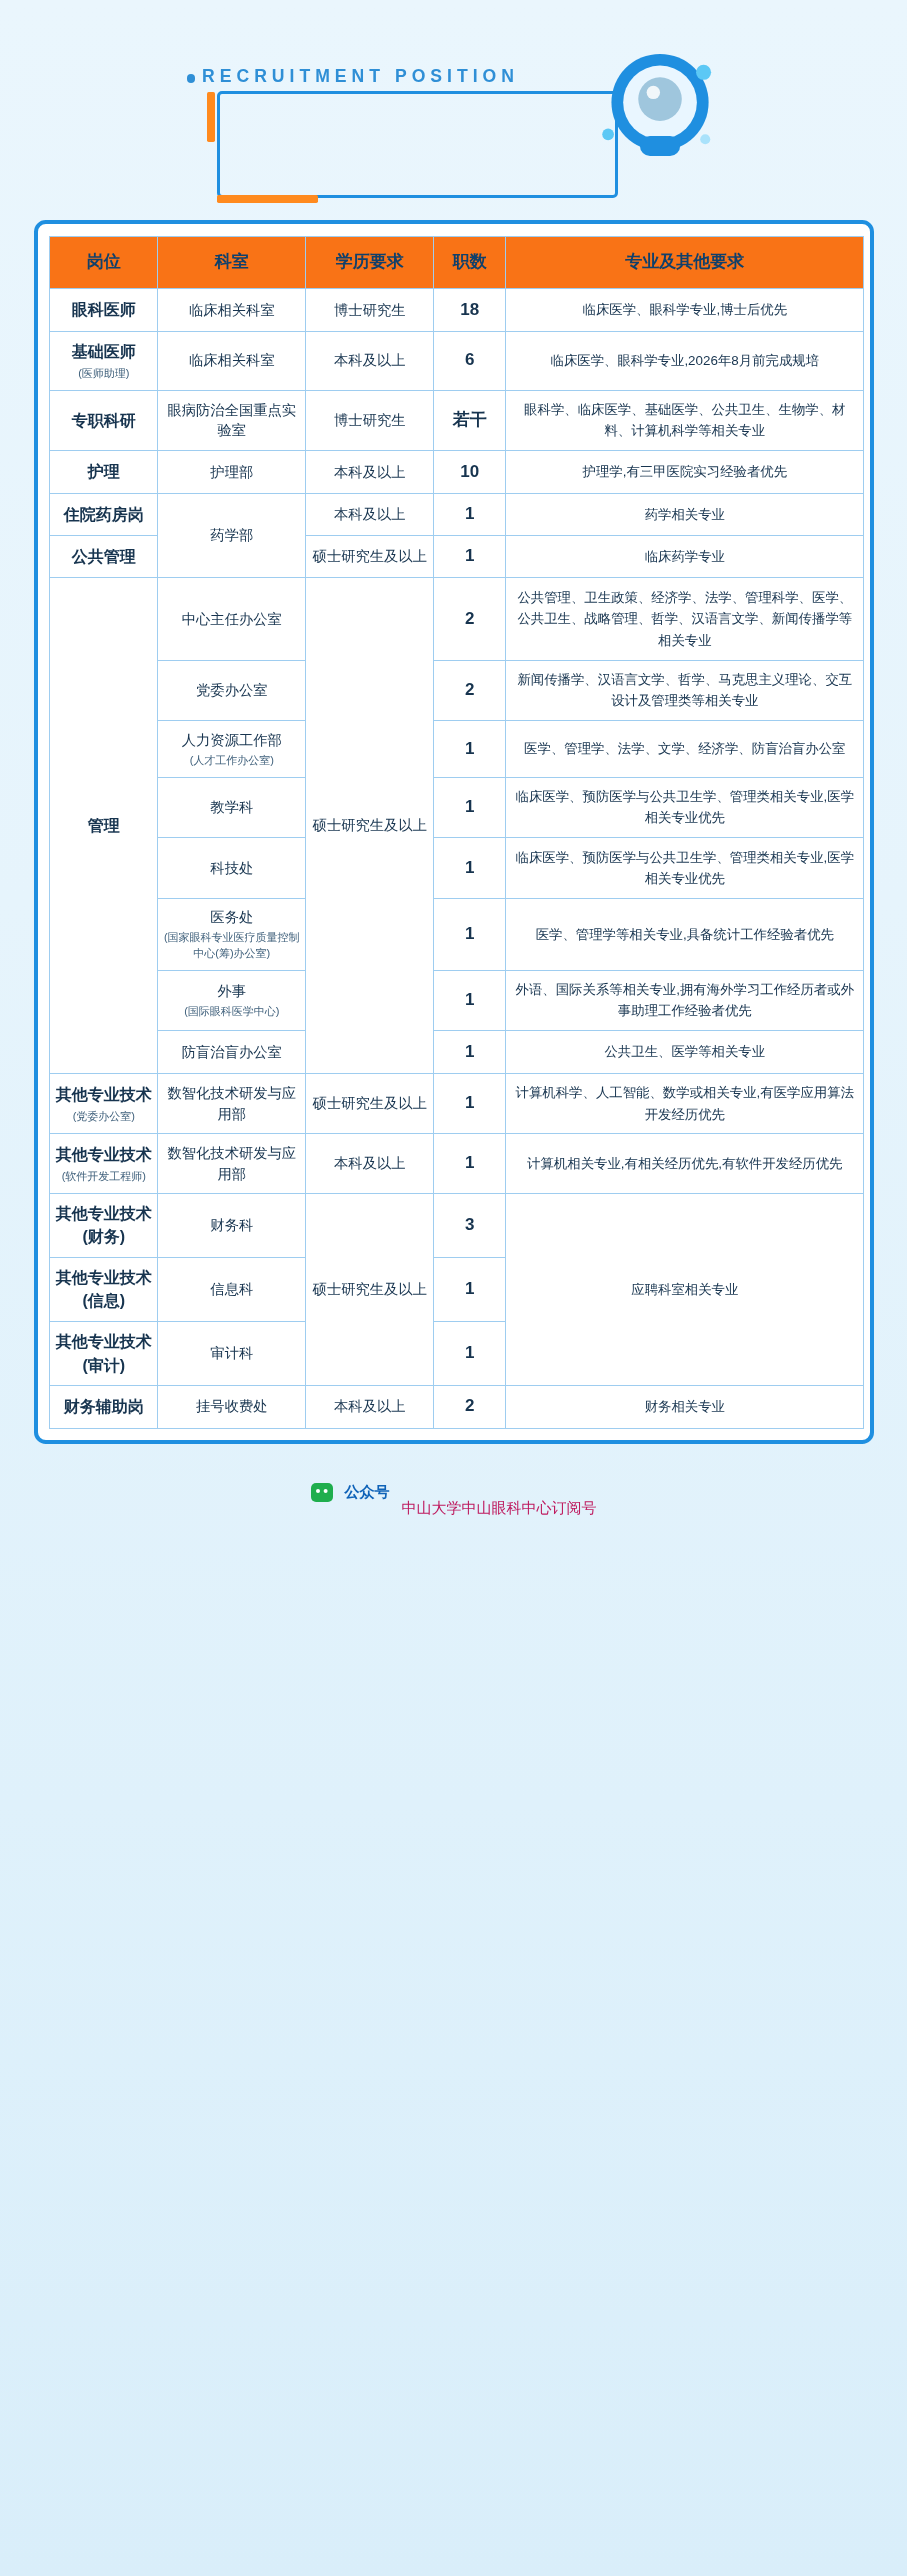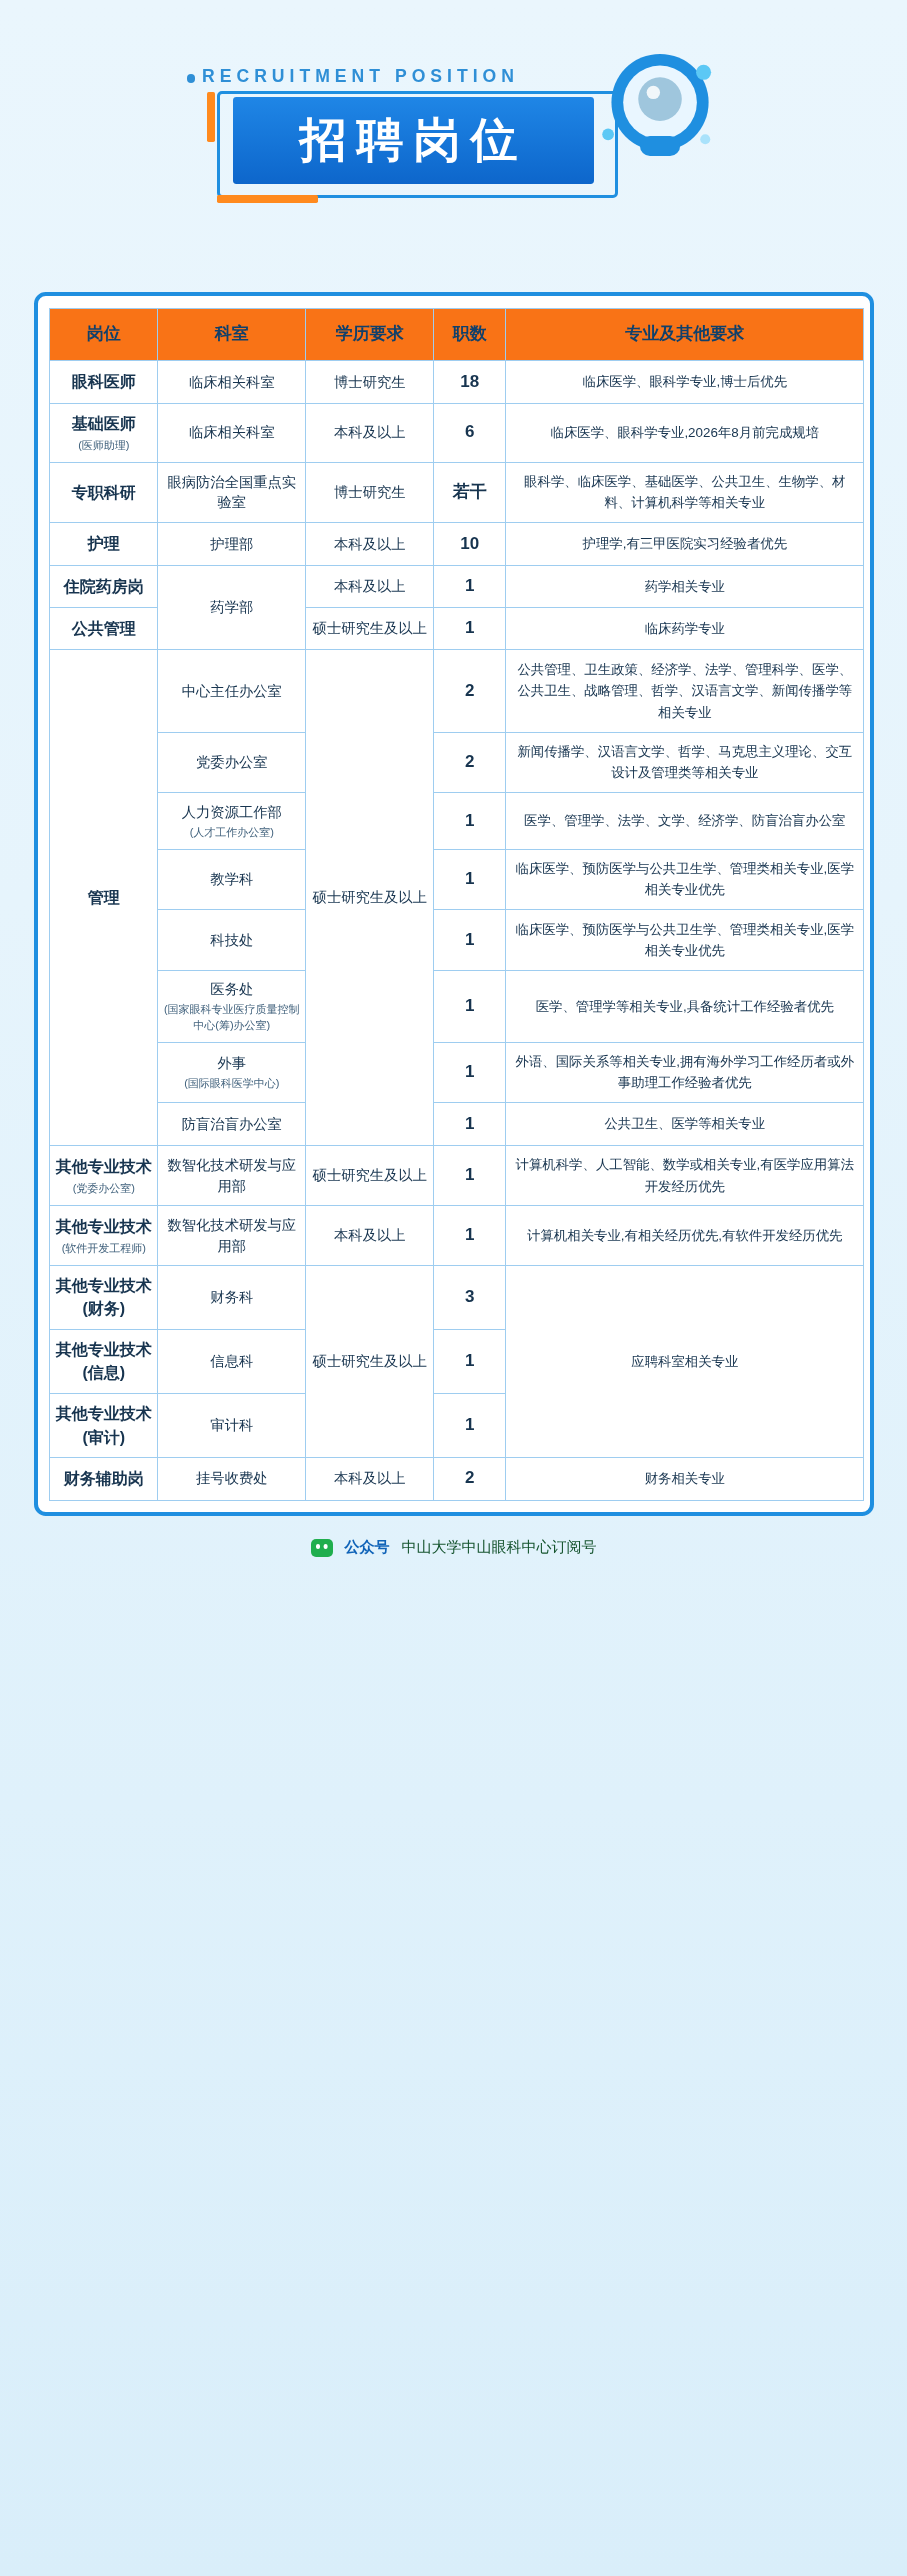--- a/index.html
+++ b/index.html
@@ -5,21 +5,21 @@
   html,body{margin:0;padding:0;}
   body{
     width:907px;
     background:linear-gradient(180deg,#eaf6fd 0%, #e6f4fc 35%, #dff1fb 70%, #d9eefa 100%);
     font-family:"Liberation Sans", sans-serif;
     color:#16304a;
   }
   .page{position:relative;width:907px;min-height:2576px;box-sizing:border-box;padding:0 0 34px 0;}
 
   
-  .header{position:relative;height:292px;}
+  .header{position:relative;height:220px;}
   .hdr-kicker{
     position:absolute;left:202px;top:66px;
     font-size:17.6px;letter-spacing:5px;color:#2f8fd6;font-weight:bold;
   }
   .hdr-kicker::before{
     content:"";position:absolute;left:-15px;top:8.4px;width:8.4px;height:8.4px;border-radius:50%;
     background:#2f8fd6;
   }
   .title-frame{
     position:absolute;left:217px;top:91px;width:395px;height:101px;
@@ -80,34 +80,31 @@
     margin:22px auto 0;width:840px;display:flex;align-items:center;justify-content:center;gap:12px;
   }
   .wechat-badge{
     width:22px;height:18.5px;background:#1fae4d;border-radius:5px;position:relative;display:inline-block;
   }
   .wechat-badge::after{
     content:"";position:absolute;left:5px;top:5.9px;width:4.2px;height:4.2px;border-radius:50%;background:#fff;
     box-shadow:7.6px 0 0 #fff;
   }
   .footer-tag{font-size:15px;font-weight:bold;color:#0f63b8;}
-  .footer-text{font-size:15px;color:#14532d;}
+  .footer-text{font-size:15px;color:#be185d;margin-top:33px;}
 </style>
 </head>
 <body>
 
 <div class="page">
 
   <div class="header">
     <div class="hdr-kicker">RECRUITMENT POSITION</div>
     <div class="accent-bar2"></div>
     <div class="title-frame"></div>
-    <div class="title-box">
-      <span>招聘岗位</span>
-    </div>
     <div class="accent-bar"></div>
     <svg class="mascot" viewBox="0 0 160 150">
       <circle cx="86" cy="66" r="58" fill="#1f8fe0"></circle>
       <circle cx="86" cy="66" r="44" fill="#e9f6ff"></circle>
       <circle cx="86" cy="62" r="26" fill="#9fc6dd"></circle>
       <circle cx="78" cy="54" r="8" fill="#ffffff" opacity="0.85"></circle>
       <rect x="62" y="106" width="48" height="24" rx="12" fill="#1f8fe0"></rect>
       <circle cx="138" cy="30" r="9" fill="#5cc8f5"></circle>
       <circle cx="24" cy="104" r="7" fill="#5cc8f5"></circle>
       <circle cx="140" cy="110" r="6" fill="#a9e2fb"></circle>

